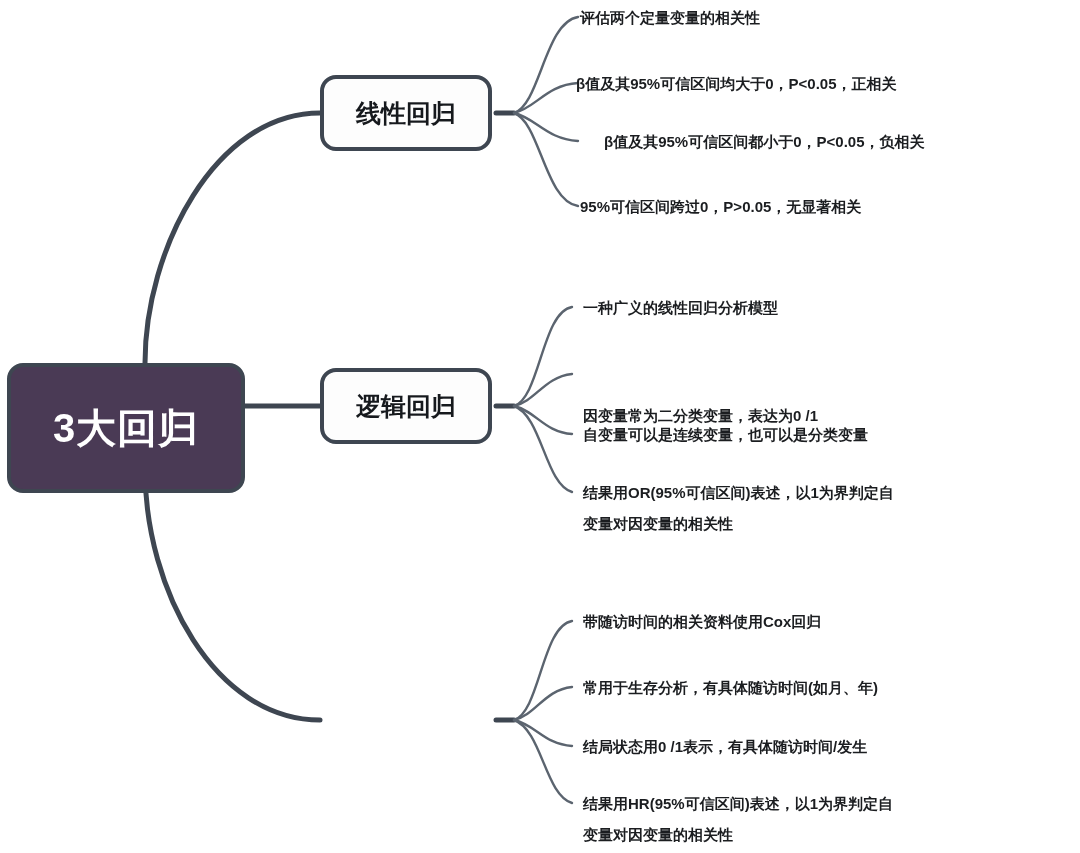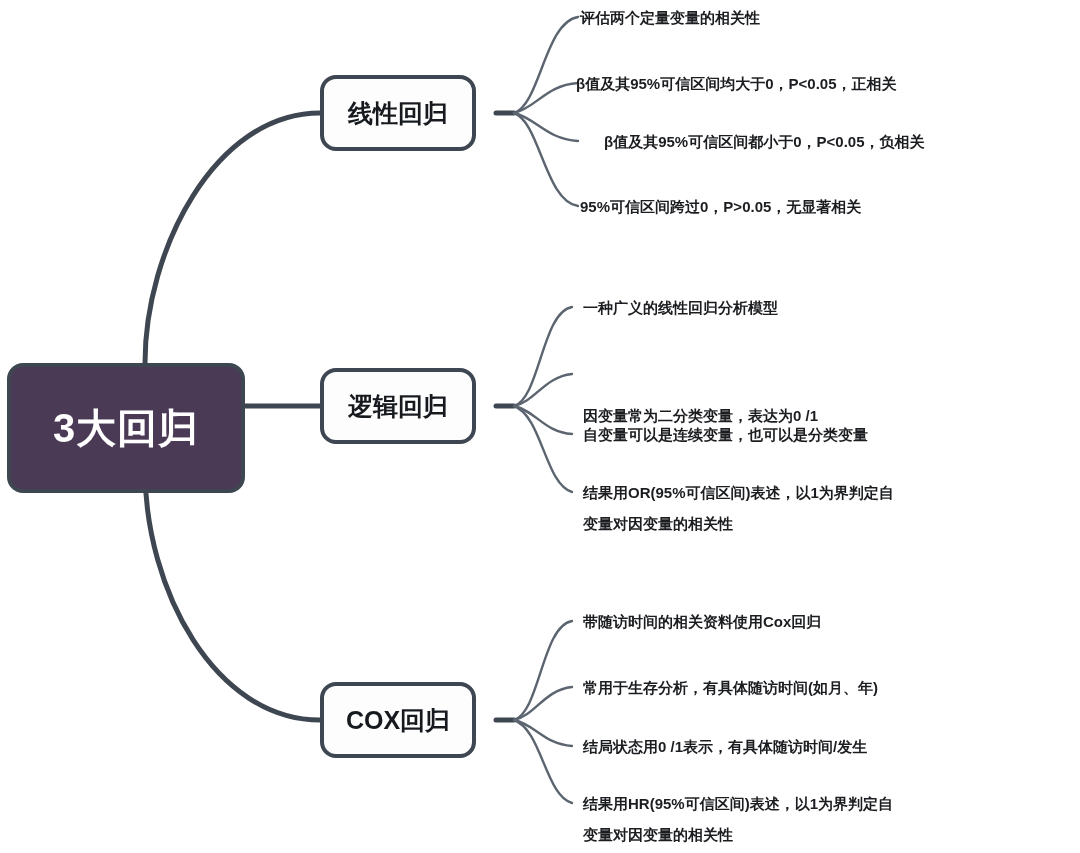--- a/index.html
+++ b/index.html
@@ -51,21 +51,21 @@
     color: #ffffff;
     font-size: 40px;
     font-weight: 700;
     letter-spacing: 1px;
     line-height: 1;
     white-space: nowrap;
   }
 
   .branch-node {
     left: 320px;
-    width: 156px;
+    width: 172px;
     height: 76px;
     background: #fdfdfd;
     border: 4px solid #3e4651;
     border-radius: 16px;
   }
   .branch-node.b0 { top: 75px; }
   .branch-node.b1 { top: 368px; }
   .branch-node.b2 { top: 682px; }
 
   .branch-label {
@@ -121,23 +121,20 @@
   <div class="node root-node">
     <span class="root-label">3大回归</span>
   </div>
 
   <div class="node branch-node b0">
     <span class="branch-label">线性回归</span>
   </div>
   <div class="node branch-node b1">
     <span class="branch-label">逻辑回归</span>
   </div>
-  <div class="node branch-node b2">
-    <span class="branch-label">COX回归</span>
-  </div>
 
   <div class="leaf" style="left:580px; top:2px;">评估两个定量变量的相关性</div>
   <div class="leaf" style="left:576px; top:68px;">β值及其95%可信区间均大于0，P&lt;0.05，正相关</div>
   <div class="leaf" style="left:604px; top:126px;">β值及其95%可信区间都小于0，P&lt;0.05，负相关</div>
   <div class="leaf" style="left:580px; top:191px;">95%可信区间跨过0，P&gt;0.05，无显著相关</div>
 
   <div class="leaf" style="left:583px; top:292px;text-align:center;">一种广义的线性回归分析模型</div>
   <div class="leaf" style="left:583px; top:359px;margin-top:41px;">因变量常为二分类变量，表达为0 /1</div>
   <div class="leaf" style="left:583px; top:419px;">自变量可以是连续变量，也可以是分类变量</div>
   <div class="leaf" style="left:583px; top:477px;">结果用OR(95%可信区间)表述，以1为界判定自

